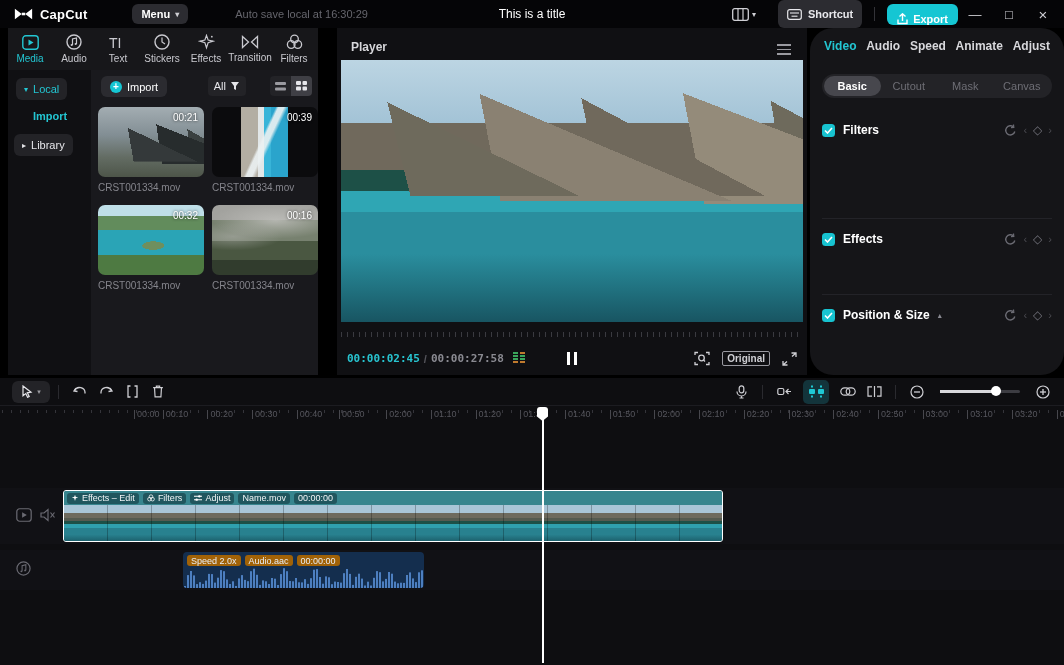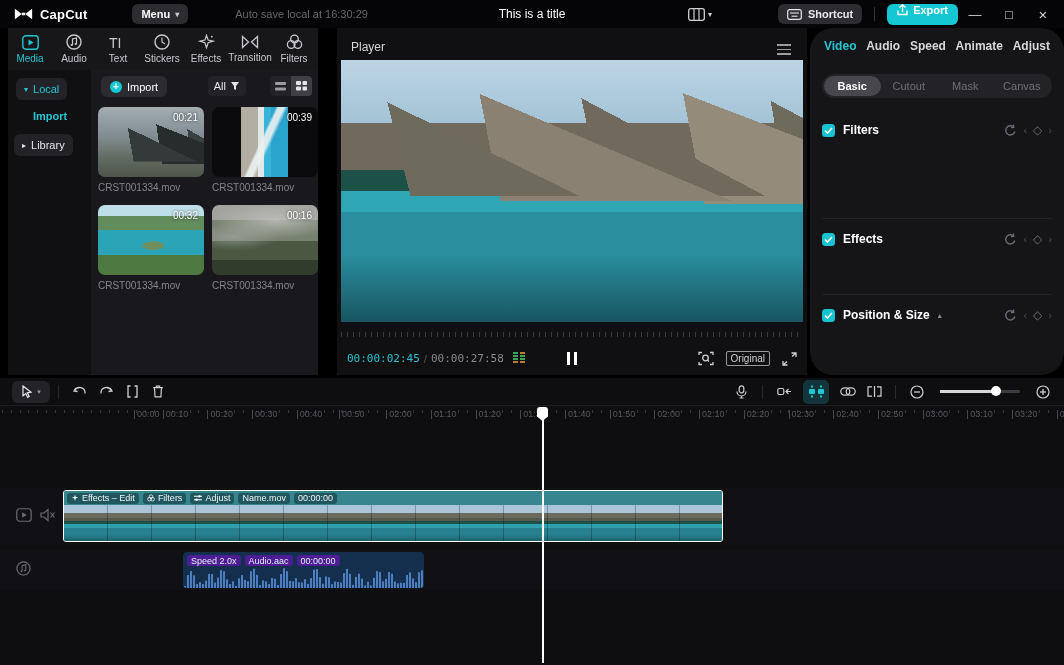--- a/index.html
+++ b/index.html
@@ -8,23 +8,23 @@
 
   
   #topbar { position:absolute; left:0; top:0; width:1064px; height:28px; background:#050507; display:flex; align-items:center;gap:17px; }
   .logo-wrap { display:flex; align-items:center; gap:7px; margin-left:14px; }
   .logo-text { color:#fff; font-size:13px; font-weight:bold; letter-spacing:.2px; }
   .menu-btn { margin-left:28px; background:#2c2c31; border-radius:6px; height:20px; padding:0 9px; display:flex; align-items:center; gap:5px; color:#fff; font-size:11px; font-weight:bold; cursor:pointer; }
   .autosave { margin-left:30px; color:#66666d; font-size:11px; }
   .win-title { position:absolute; left:0; right:0; text-align:center; color:#fff; font-size:12px; pointer-events:none; }
   .tb-right { position:absolute; right:0; top:0; height:28px; display:flex; align-items:center; gap:0; }
   .panels-btn { display:flex; align-items:center; gap:3px; color:#cfcfd4; margin-right:22px; cursor:pointer; }
-  .shortcut-btn { background:#2c2c31; border-radius:6px; height:20px; padding:0 9px; display:flex; align-items:center; gap:6px; color:#e8e8ec; font-size:11px; font-weight:bold; cursor:pointer;margin-left:44px; }
+  .shortcut-btn { background:#2c2c31; border-radius:6px; height:28px; padding:0 9px; display:flex; align-items:center; gap:6px; color:#e8e8ec; font-size:11px; font-weight:bold; cursor:pointer; }
   .tb-div { width:1px; height:14px; background:#333338; margin:0 12px; }
-  .export-btn { background:#15c6d3; border-radius:6px; height:21px; padding:0 10px; display:flex; align-items:flex-start; gap:5px; color:#fff; font-size:11px; font-weight:bold; cursor:pointer; }
+  .export-btn { background:#15c6d3; border-radius:6px; height:21px; padding:0 10px; display:flex; align-items:flex-end; gap:5px; color:#fff; font-size:11px; font-weight:bold; cursor:pointer; }
   .win-ctl { width:34px; text-align:center; color:#cfcfd4; font-size:13px; cursor:pointer; }
   .win-ctl.close { margin-right:4px; }
 
   
   .panel { position:absolute; overflow:hidden; }
 
   
   #left-panel { left:8px; top:28px; width:310px; height:347px; background:#17171a; }
   #left-tabs { position:absolute; left:0; top:0; width:310px; height:42px; display:flex; }
   .ltab { width:44px; display:flex; flex-direction:column; align-items:center; justify-content:center; gap:3px; color:#c9c9cf; font-size:10px; cursor:pointer; }
@@ -68,21 +68,21 @@
     conic-gradient(from 118deg at 52% 28%, #70695c 0 50deg, transparent 50deg) 0 0/100% 52% no-repeat,
     conic-gradient(from 111deg at 74% 23%, #948b7a 0 58deg, transparent 58deg) 0 0/100% 55% no-repeat,
     conic-gradient(from 118deg at 93% 30%, #6e6a5c 0 52deg, transparent 52deg) 0 0/100% 52% no-repeat,
     linear-gradient(180deg,#bcd5e3 0%,#a3c3d6 24%, transparent 24%),
     linear-gradient(180deg, transparent 42%, #1d5047 42% 50%, #2fa6b4 50% 58%, #2a8e9e 58% 74%, #20707e 88%, #185562 100%),
     #70695c; }
   .sc-film { background:
     linear-gradient(180deg,#a9c5d7 0 22%,#6e6a5e 22% 36%,#555a50 36% 44%,#1d5047 44% 52%,#2fa0ae 52% 64%,#28818f 64% 82%,#1d626e 100%); }
 
   
-  #player-panel { left:337px; top:28px; width:470px; height:347px; background:#101013; }
+  #player-panel { left:337px; top:28px; width:470px; height:347px; background:#101013;font-weight:bold; }
   .player-title { position:absolute; left:14px; top:12px; font-size:12px; color:#d6d6da; }
   .ham { position:absolute; right:16px; top:13px; width:14px; cursor:pointer; }
   .ham div { height:1.5px; background:#9a9aa0; margin:3px 0; }
   #viewport { position:absolute; left:4px; top:32px; width:462px; height:262px; }
   #scrubstrip { position:absolute; left:4px; top:298px; width:462px; height:11px;
     background:repeating-linear-gradient(90deg,#3a3a40 0 1px, transparent 1px 6px); background-size:auto 5px; background-repeat:repeat-x; background-position:0 bottom; }
   #pctrl { position:absolute; left:0; top:314px; width:470px; height:33px; display:flex; align-items:center; }
   .tc-cur { color:#28c5d1; font-size:11px; margin-left:10px; }
   .tc-sep { color:#55555c; font-size:11px; margin:0 4px; }
   .tc-tot { color:#8a8a91; font-size:11px; }
@@ -127,21 +127,21 @@
   .trk-ico { position:absolute; color:#6a6a72; cursor:pointer; }
 
   #vclip { position:absolute; left:63px; top:112px; width:660px; height:52px; border:1.5px solid #fff; border-radius:3px; overflow:hidden; cursor:pointer; background:#2f7e8a; }
   #vclip-head { position:absolute; left:0; top:0; width:100%; height:14px; background:#37858e; display:flex; align-items:center; gap:4px; padding:0 3px; }
   .vbadge { display:flex; align-items:center; gap:3px; background:rgba(14,48,54,.55); border-radius:3px; font-size:9px; color:#f0f5f6; padding:0.5px 4px; white-space:nowrap; }
   #film { position:absolute; left:0; top:14px; width:100%; height:36px; display:flex; }
   .cell { width:44px; height:36px; flex:0 0 auto; border-right:1px solid rgba(0,0,0,.25); }
 
   #aclip { position:absolute; left:183px; top:174px; width:241px; height:36px; background:#142e4e; border-radius:4px; overflow:hidden; cursor:pointer; }
   .abadges { position:absolute; left:4px; top:3px; display:flex; gap:4px; }
-  .abadge { background:#4c1d95; border-radius:3px; font-size:9px; color:#e8eef5; padding:0.5px 4px; white-space:nowrap; }
+  .abadge { background:#a16207; border-radius:3px; font-size:9px; color:#e8eef5; padding:0.5px 4px; white-space:nowrap; }
   #wave { position:absolute; left:0; bottom:0; width:241px; height:20px; }
 
   #playhead-line { position:absolute; left:542px; top:29px; width:1.5px; height:256px; background:#fff; z-index:5; }
   #playhead-flag { position:absolute; left:537px; top:29px; width:11px; height:14px; background:#fff; border-radius:3px; clip-path:polygon(0 0,100% 0,100% 68%,50% 100%,0 68%); z-index:6; cursor:grab; }
 
   svg { display:block; }
   .mono { font-family:"DejaVu Sans Mono", monospace; }
 </style>
 </head>
 <body>

